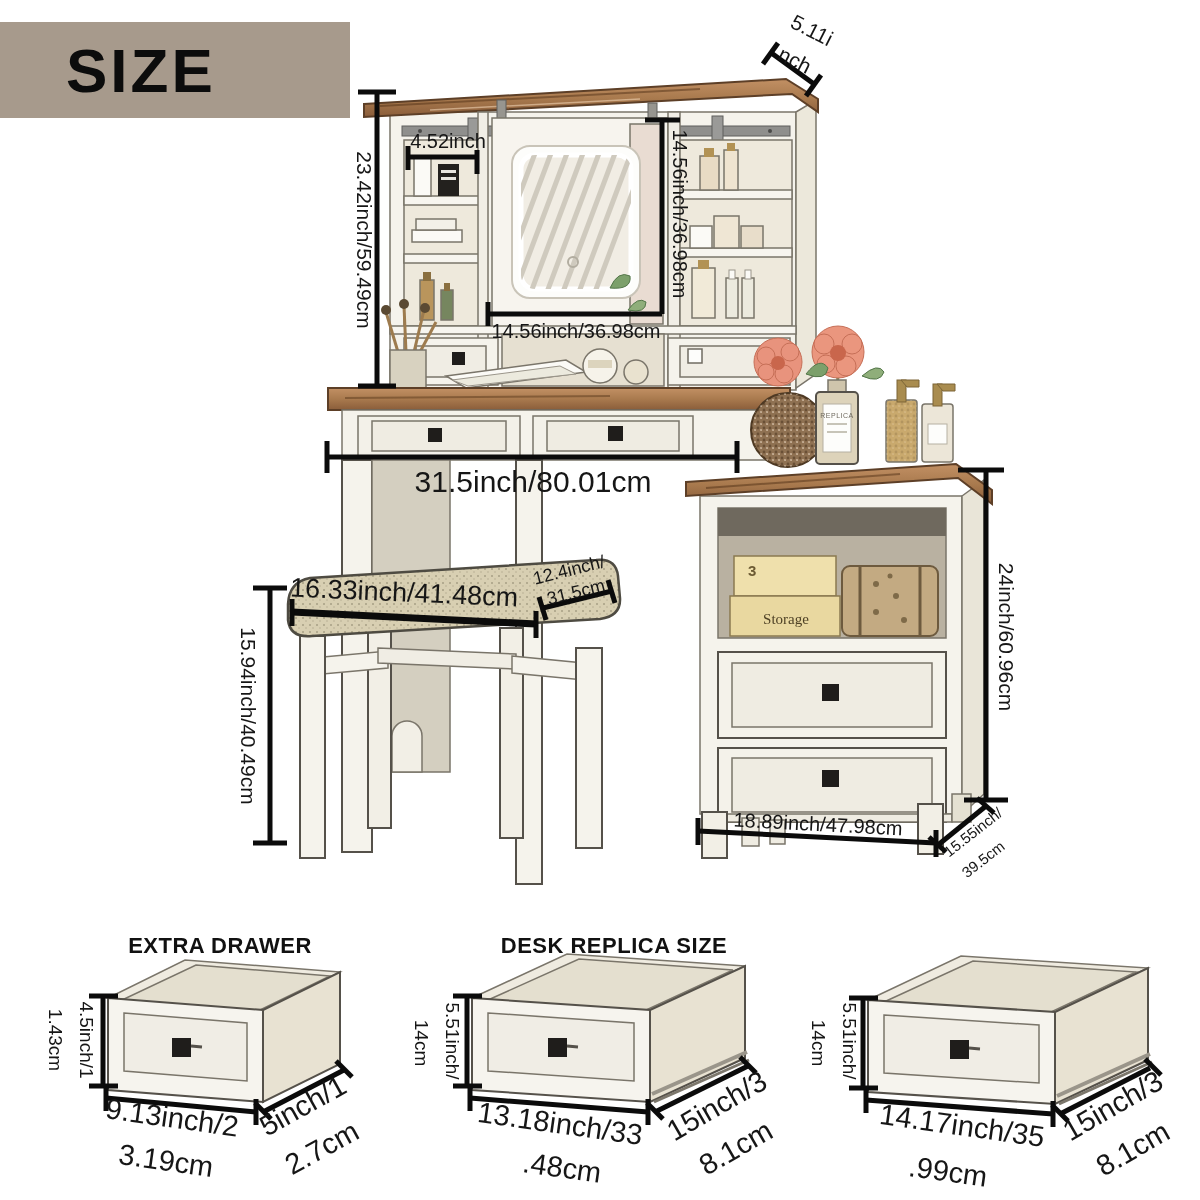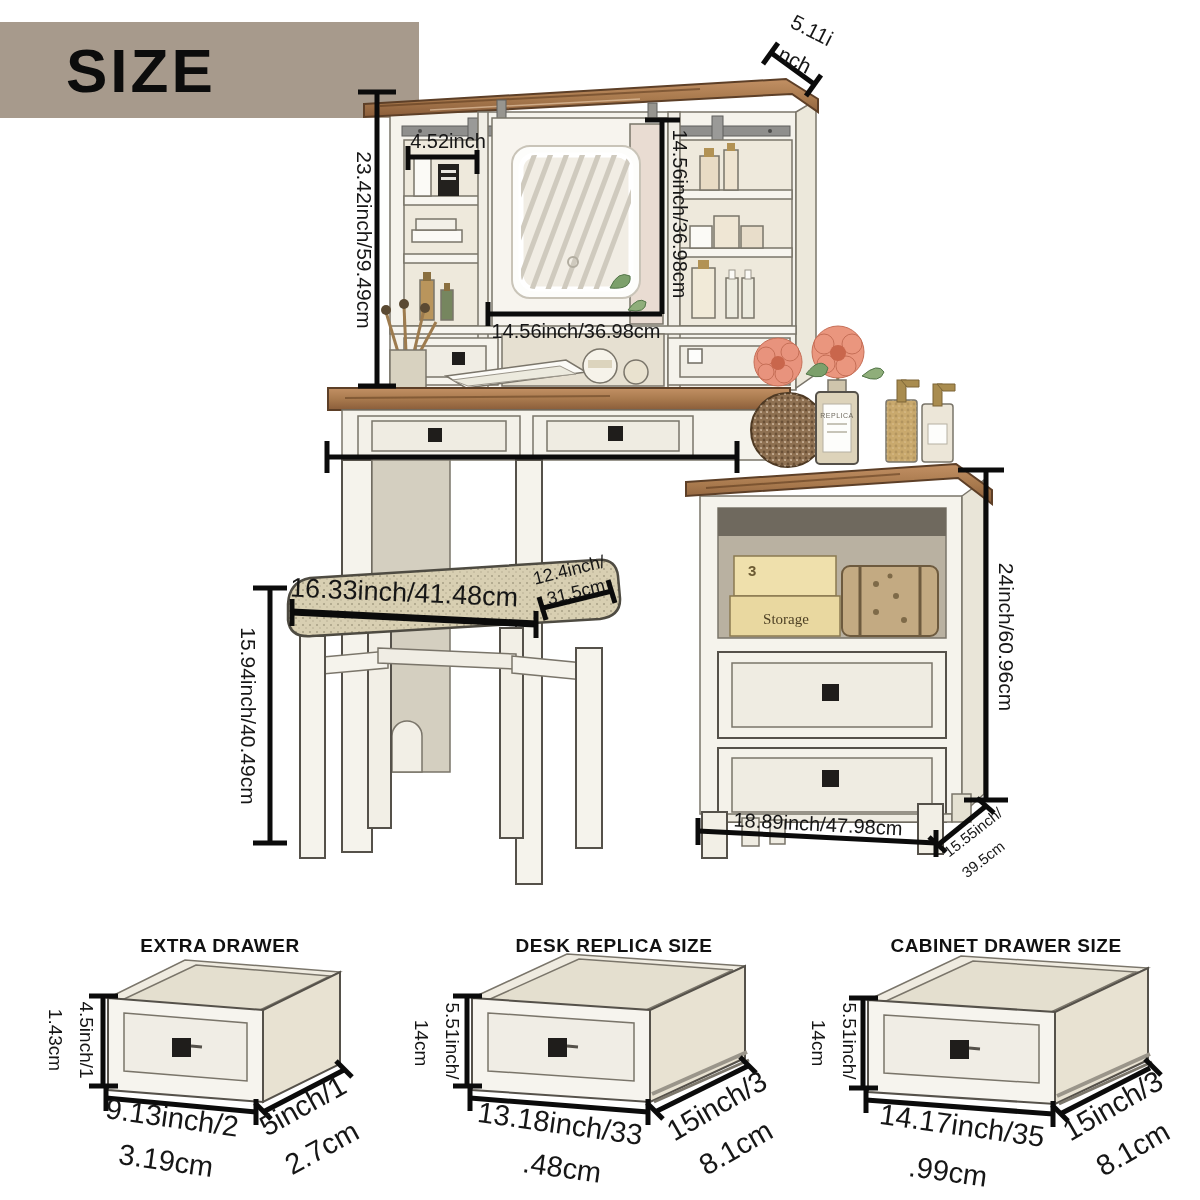--- a/index.html
+++ b/index.html
@@ -1,34 +1,34 @@
 <!DOCTYPE html>
 <html><head>
 <meta charset="utf-8">
 <style>
   html,body{margin:0;padding:0;background:#ffffff;}
   .canvas{
     position:relative;width:1200px;height:1200px;background:#ffffff;overflow:hidden;
     font-family:"Liberation Sans", sans-serif;
   }
   .banner{
-    position:absolute;left:0;top:22px;width:419px;height:96px;
+    position:absolute;left:0;top:22px;width:350px;height:96px;
     display:flex;align-items:center;padding-left:66px;box-sizing:border-box;
   }
   .banner span{
     font-size:62px;font-weight:800;letter-spacing:3px;color:#0c0c0c;
   }
   svg{position:absolute;left:0;top:0;}
   .dim{
     position:absolute;white-space:nowrap;color:#161616;line-height:1;
     transform-origin:center center;
   }
   .sec-title{
     position:absolute;white-space:nowrap;color:#111;font-weight:700;
-    font-size:19px;letter-spacing:.5px;transform:translate(-50%,-50%);
+    font-size:22px;letter-spacing:.5px;transform:translate(-50%,-50%);
   }
   .dline{stroke:#0b0b0b;stroke-width:5;}
   .sketch{stroke:#7a756a;stroke-width:1.5;}
   .sketch2{stroke:#55514a;stroke-width:2;}
 </style>
 </head>
 <body>
 
 <div class="canvas">
 
@@ -373,32 +373,32 @@
         <line x1="1145" y1="1059" x2="1161" y2="1075"></line>
     </g>
   </svg>
 
   <span class="dim" style="left:812px;top:30px;font-size:21px;transform:translate(-50%,-50%) rotate(27deg);">5.11i</span>
   <span class="dim" style="left:795px;top:60px;font-size:21px;transform:translate(-50%,-50%) rotate(27deg);">nch</span>
   <span class="dim" style="left:448px;top:141px;font-size:20px;transform:translate(-50%,-50%);">4.52inch</span>
   <span class="dim" style="left:364px;top:240px;font-size:21px;transform:translate(-50%,-50%) rotate(90deg);">23.42inch/59.49cm</span>
   <span class="dim" style="left:680px;top:214px;font-size:20px;transform:translate(-50%,-50%) rotate(90deg);">14.56inch/36.98cm</span>
   <span class="dim" style="left:576px;top:331px;font-size:20px;transform:translate(-50%,-50%);">14.56inch/36.98cm</span>
+  <span class="dim" style="left:533px;top:482px;font-size:30px;transform:translate(-50%,-50%);">31.5inch/80.01cm</span>
   <span class="dim" style="left:404px;top:593px;font-size:27px;transform:translate(-50%,-50%) rotate(2.5deg);">16.33inch/41.48cm</span>
   <span class="dim" style="left:569px;top:570px;font-size:18px;transform:translate(-50%,-50%) rotate(-14deg);">12.4inch/</span>
   <span class="dim" style="left:576px;top:592px;font-size:18px;transform:translate(-50%,-50%) rotate(-14deg);">31.5cm</span>
   <span class="dim" style="left:248px;top:716px;font-size:21px;transform:translate(-50%,-50%) rotate(90deg);">15.94inch/40.49cm</span>
   <span class="dim" style="left:1006px;top:637px;font-size:21px;transform:translate(-50%,-50%) rotate(90deg);">24inch/60.96cm</span>
   <span class="dim" style="left:818px;top:824px;font-size:20px;transform:translate(-50%,-50%) rotate(3deg);">18.89inch/47.98cm</span>
   <span class="dim" style="left:973px;top:832px;font-size:15px;transform:translate(-50%,-50%) rotate(-38deg);">15.55inch/</span>
   <span class="dim" style="left:983px;top:859px;font-size:15px;transform:translate(-50%,-50%) rotate(-38deg);">39.5cm</span>
 
   <div class="sec-title" style="left:220px;top:946px;">EXTRA DRAWER</div>
   <div class="sec-title" style="left:614px;top:946px;">DESK REPLICA SIZE</div>
-  <div class="sec-title" style="left:1006px;top:946px;">CABINET DRAWER SIZE</div>
 
   <span class="dim" style="left:86px;top:1040px;font-size:19px;transform:translate(-50%,-50%) rotate(90deg);">4.5inch/1</span>
   <span class="dim" style="left:55px;top:1040px;font-size:19px;transform:translate(-50%,-50%) rotate(90deg);">1.43cm</span>
   <span class="dim" style="left:172px;top:1118px;font-size:29px;transform:translate(-50%,-50%) rotate(8deg);">9.13inch/2</span>
   <span class="dim" style="left:166px;top:1161px;font-size:29px;transform:translate(-50%,-50%) rotate(8deg);">3.19cm</span>
   <span class="dim" style="left:303px;top:1106px;font-size:29px;transform:translate(-50%,-50%) rotate(-29deg);">5inch/1</span>
   <span class="dim" style="left:322px;top:1148px;font-size:29px;transform:translate(-50%,-50%) rotate(-29deg);">2.7cm</span>
 
   <span class="dim" style="left:452px;top:1041px;font-size:19px;transform:translate(-50%,-50%) rotate(90deg);">5.51inch/</span>
   <span class="dim" style="left:421px;top:1043px;font-size:19px;transform:translate(-50%,-50%) rotate(90deg);">14cm</span>

